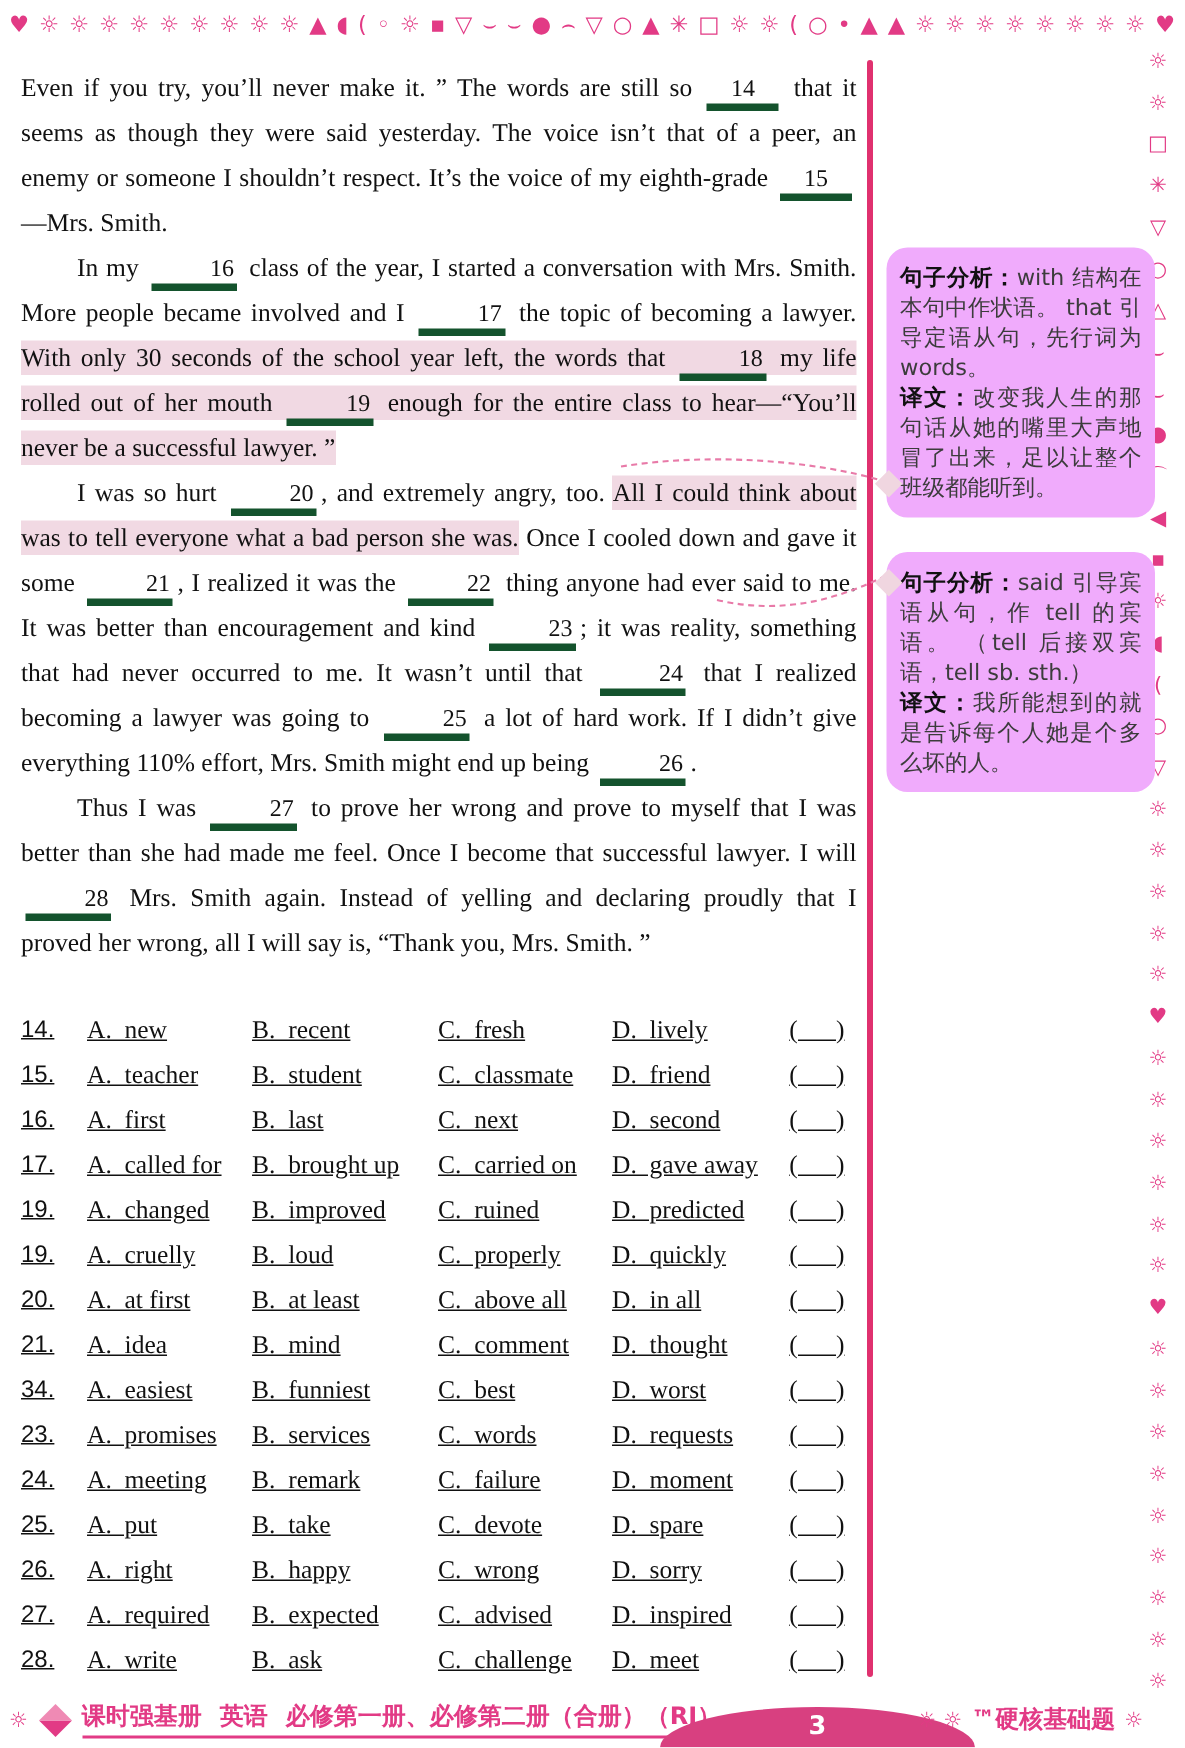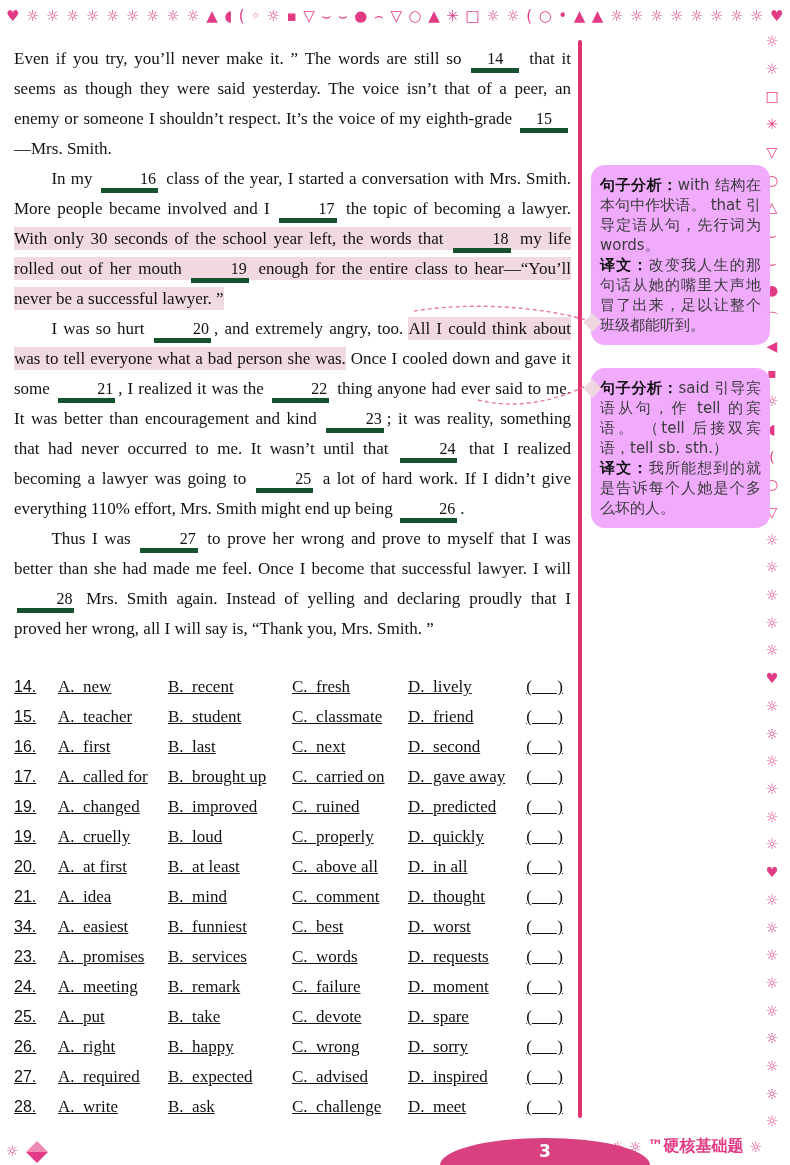--- a/index.html
+++ b/index.html
@@ -309,20 +309,25 @@
         <span>C.&nbsp;&nbsp;challenge</span>
         <span>D.&nbsp;&nbsp;meet</span>
         <span class="opt-bracket">(&nbsp;&nbsp;&nbsp;&nbsp;&nbsp;&nbsp;)</span>
       </div>
     </div>
 
   <div class="footer">
     <div class="footer-left">
       <span class="footer-sun">☼</span>
       <span class="footer-diamond"></span>
+      <span class="footer-texts">
+        <span>课时强基册</span>
+        <span>英语</span>
+        <span>必修第一册、必修第二册（合册）（RJ）</span>
+      </span>
     </div>
     <div class="footer-hill">
       <span class="footer-page-num">3</span>
     </div>
     <div class="footer-right">
       <span class="footer-sun">☼ ☼</span>
       <span>™硬核基础题</span>
       <span class="footer-sun">☼</span>
     </div>
   </div>

